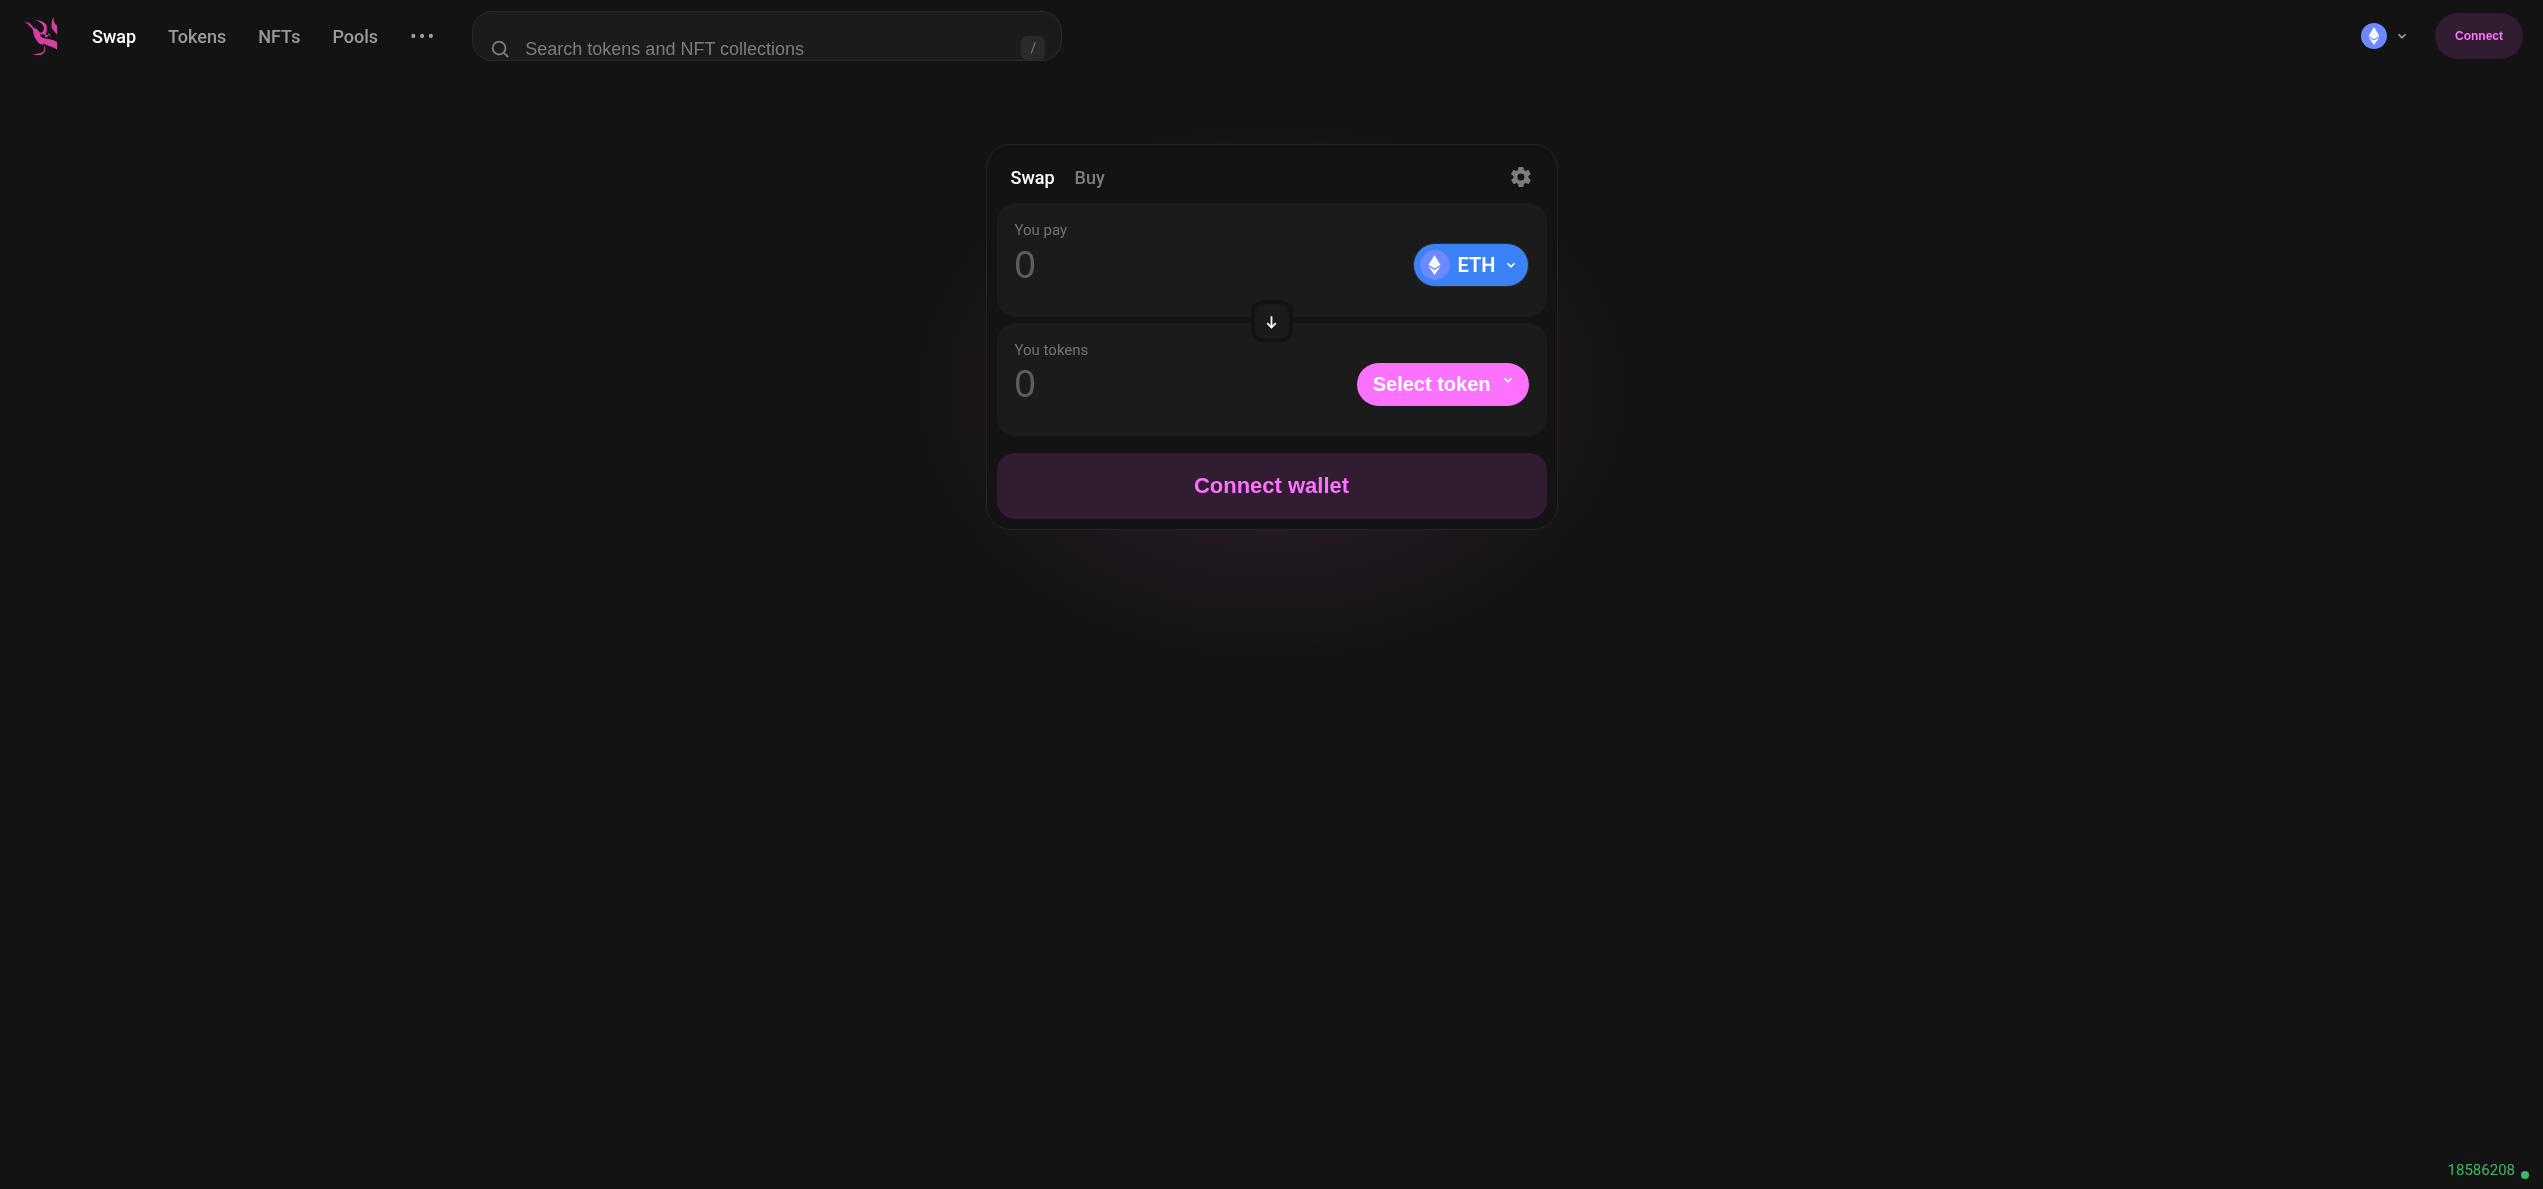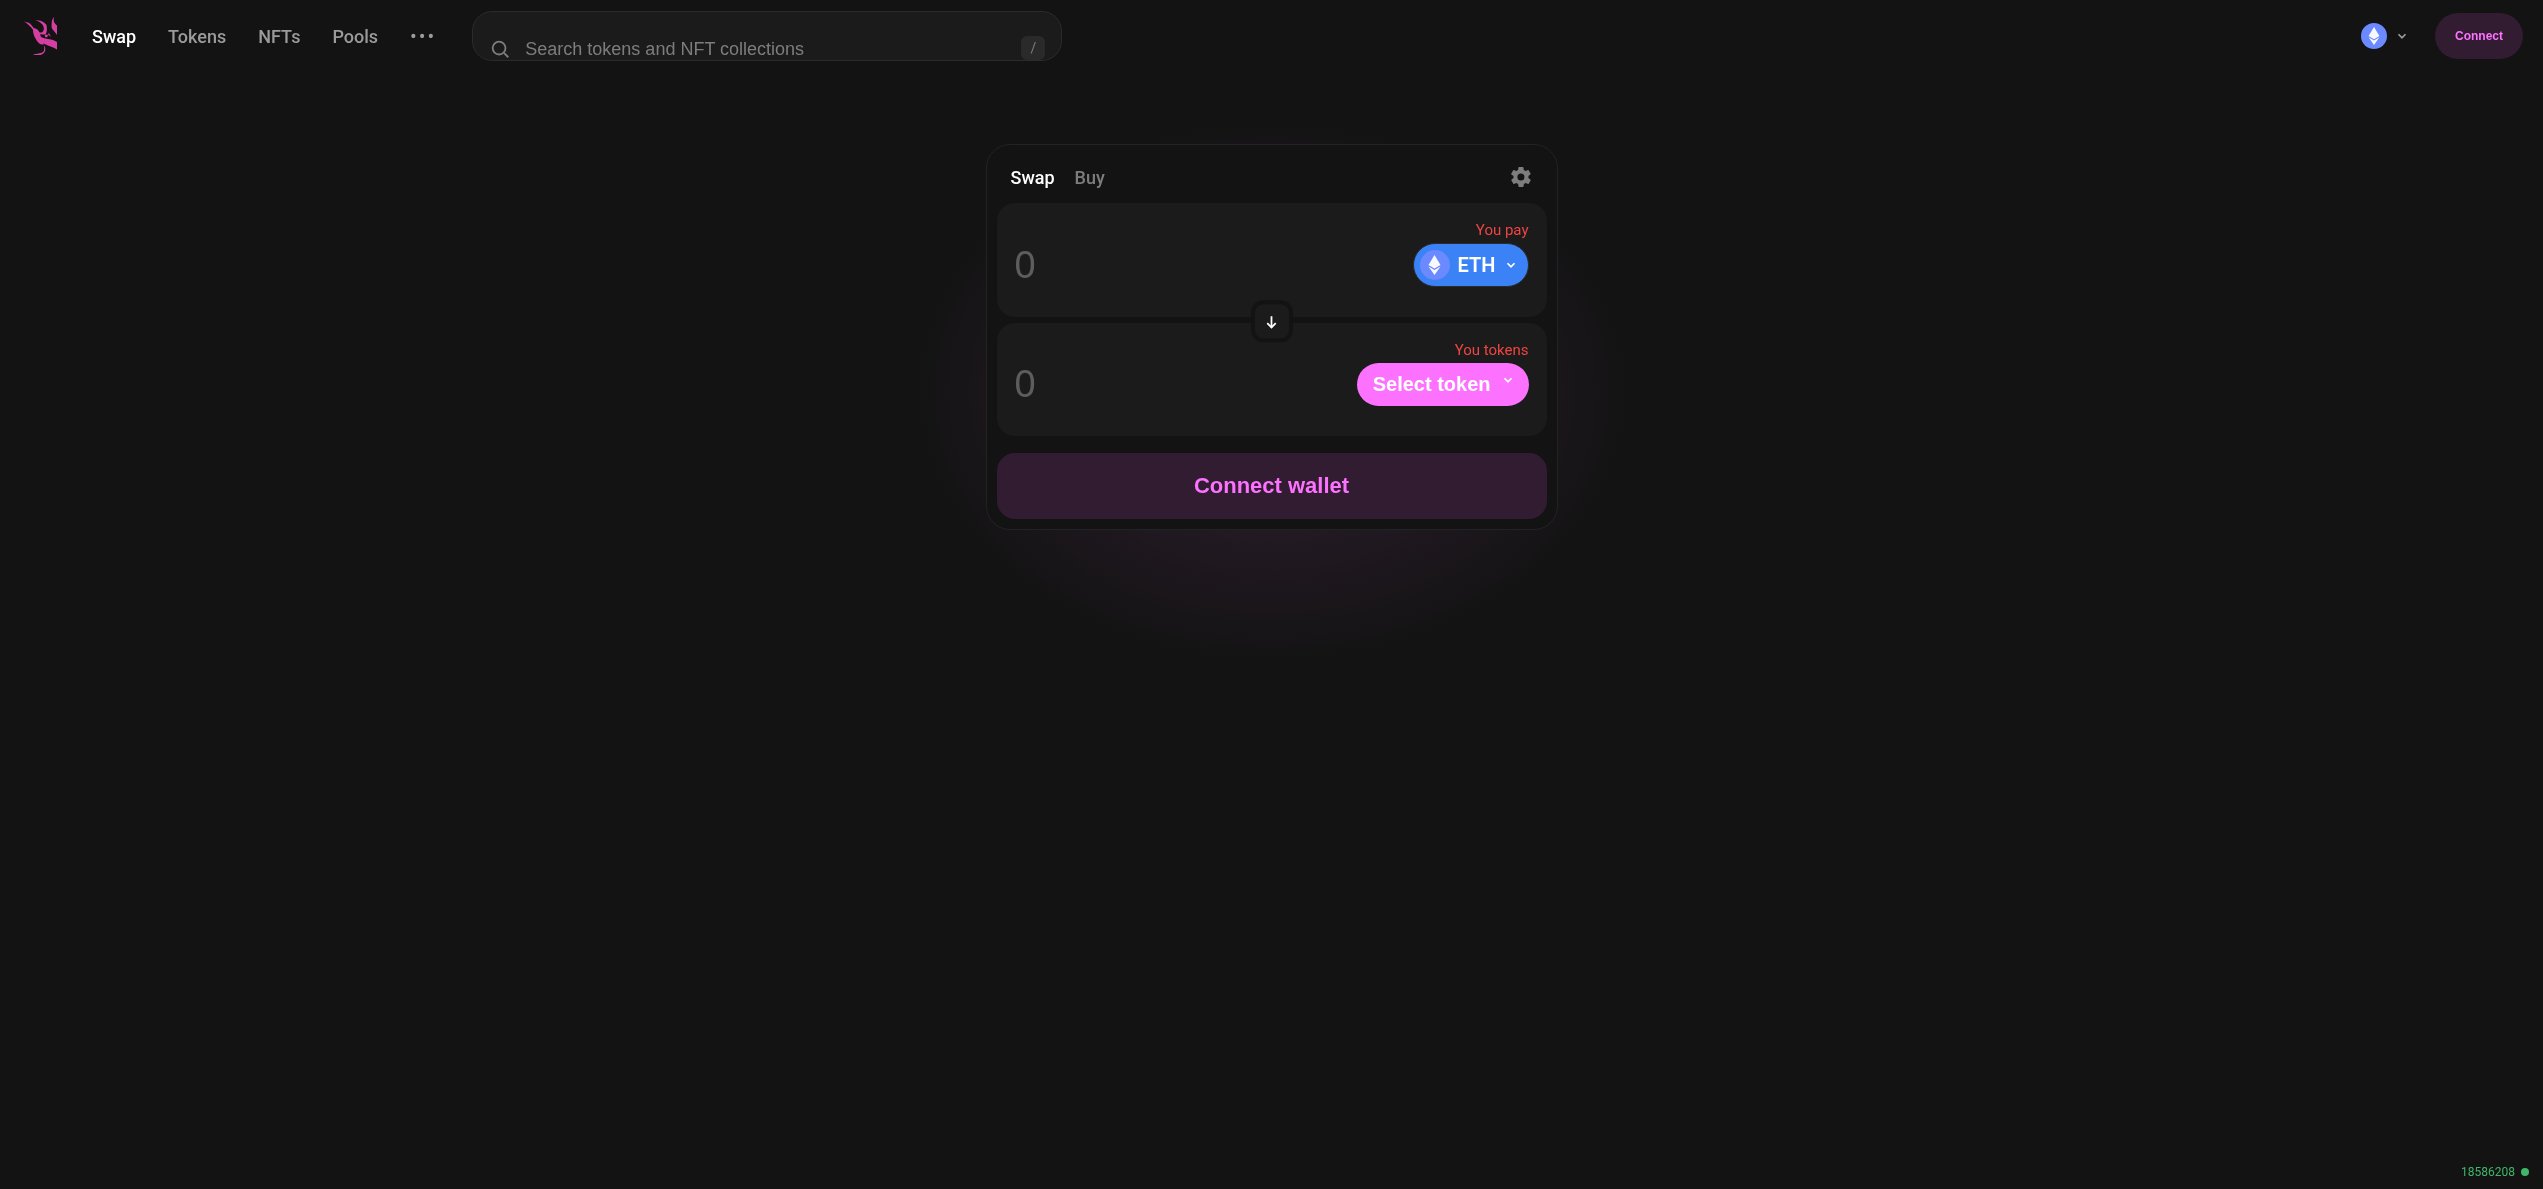--- a/index.html
+++ b/index.html
@@ -177,24 +177,23 @@
 .panel {
   background: #1b1b1b;
   border-radius: 18px;
   padding: 18px 18px 30px 18px;
   position: relative;
 }
 .panel + .panel {
   margin-top: 6px;
 }
 .panel-label {
-  color: #ef4444;
+  color: #737373;
   font-size: 15px;
   margin-bottom: 4px;
-  text-align: right;
 }
 .panel-row {
   display: flex;
   align-items: center;
   justify-content: space-between;
   gap: 10px;
 }
 .amount-input {
   background: transparent;
   border: none;
@@ -266,24 +265,24 @@
   border: none;
   border-radius: 18px;
   cursor: pointer;
 }
 
 
 .block-num {
   position: fixed;
   bottom: 10px;
   right: 14px;
-  font-size: 12px;
+  font-size: 15px;
   color: #40b66b;
   display: flex;
-  align-items: center;
+  align-items: flex-end;
   gap: 6px;
 }
 .block-num .dot {
   width: 8px;
   height: 8px;
   border-radius: 50%;
   background: #40b66b;
 }
 
 svg { display: block; }

